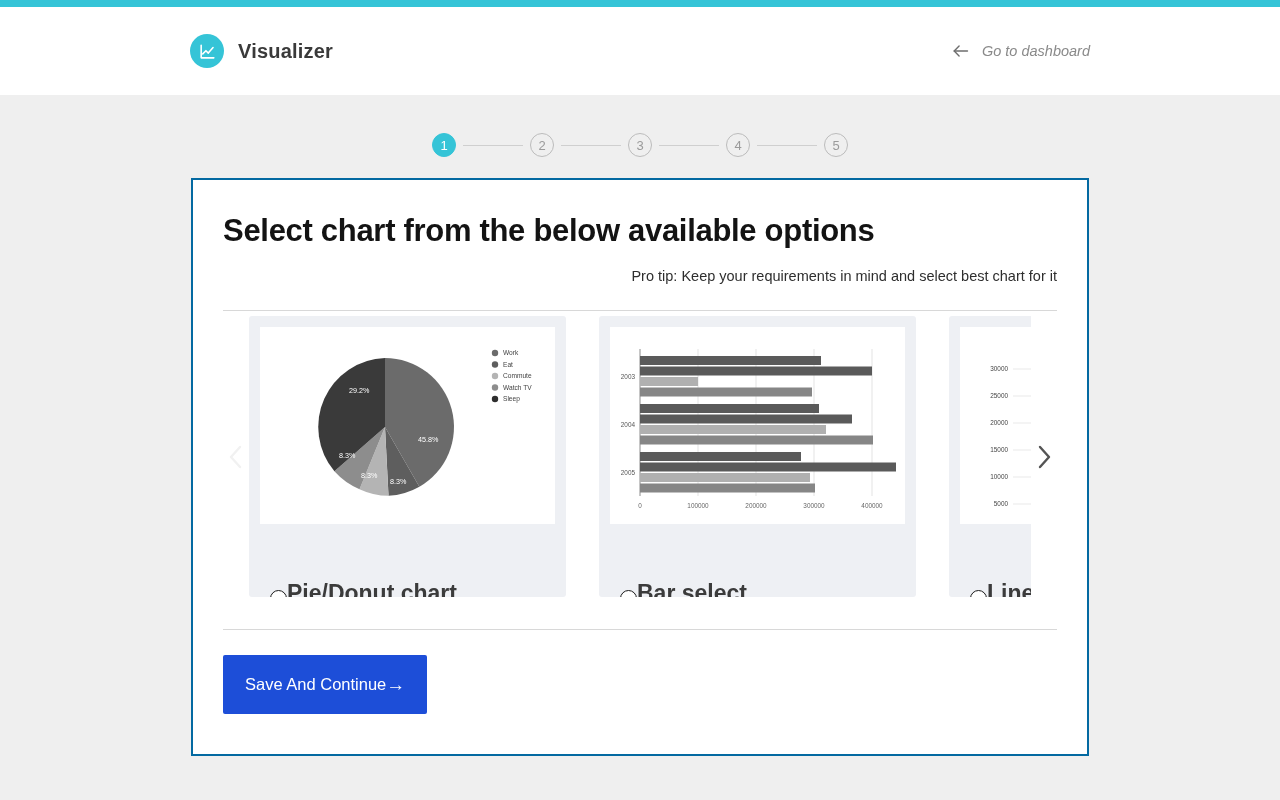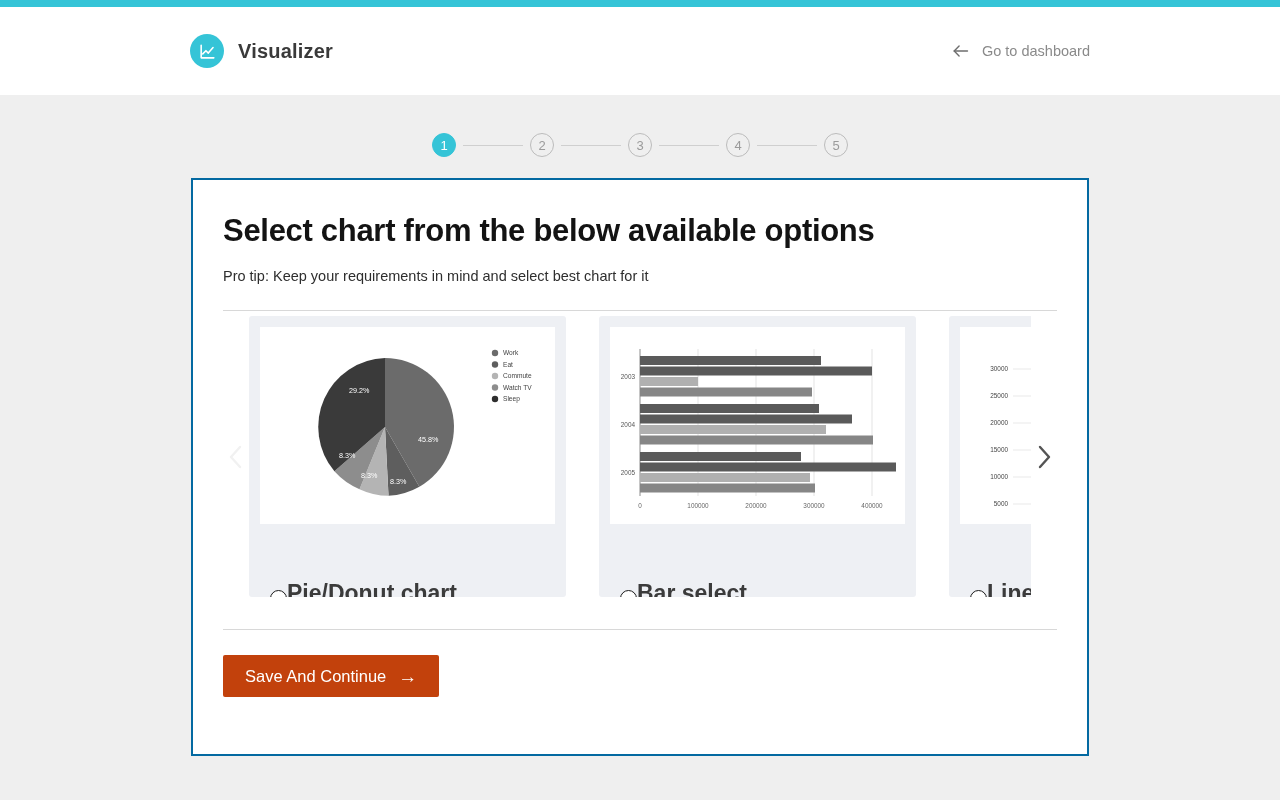--- a/index.html
+++ b/index.html
@@ -20,21 +20,21 @@
   }
   #brand { display: flex; align-items: center; gap: 14px; }
   #brand-logo {
     width: 34px; height: 34px; border-radius: 50%;
     background: #35c4d7;
     display: flex; align-items: center; justify-content: center;
   }
   #brand-name { font-size: 20px; font-weight: bold; color: #3a3a3a; letter-spacing: .2px; }
   #dashboard-link {
     display: flex; align-items: center; gap: 13px;
-    color: #8a8a8a; font-size: 14.5px; cursor: pointer;
+    color: #8a8a8a; font-size: 14.5px; cursor: pointer; font-style: italic;
   }
   #dashboard-link svg { display:block; }
 
   
   #stepper {
     display: flex; align-items: center; justify-content: center;
     margin-top: 38px;
   }
   .step-circle {
     width: 24px; height: 24px; border-radius: 50%;
@@ -50,21 +50,21 @@
 
   
   #wizard-card {
     width: 898px; margin: 21px auto 0;
     background: #ffffff;
     border: 2px solid #0369a1;
     padding: 33px 30px 0 30px;
     height: 578px;
   }
   #page-title { font-size: 31px; font-weight: bold; color: #131313; letter-spacing: -.3px; }
-  #pro-tip { font-size: 14.5px; color: #2e2e2e; margin-top: 19px; }
+  #pro-tip { font-size: 14.5px; color: #2e2e2e; margin-top: 19px; text-align: right; }
   .divider { height: 1px; background: #d8d8d8; margin: 26px 0 0 0; }
 
   
   #carousel { display: flex; align-items: center; margin-top: 5px; position: relative; }
   .carousel-arrow {
     width: 26px; flex: none; display: flex; align-items: center; justify-content: center;
     font-size: 26px; line-height: 1; cursor: pointer; user-select: none;
     height: 280px;
   }
   #carousel-prev { color: #f1f1f1; }
@@ -90,24 +90,24 @@
   .radio {
     width: 17px; height: 17px; border-radius: 50%;
     border: 1.6px solid #1c1c1c; background: #fff; flex: none;
   }
   .card-label { font-size: 23px; font-weight: bold; color: #3b3b3b; white-space: nowrap; }
 
   
   #footer-divider { height: 1px; background: #d8d8d8; margin-top: 32px; }
   #save-continue-button {
     margin-top: 25px;
-    background: #c2410c; border: none; border-radius: 2px;
+    background: #1d4ed8; border: none; border-radius: 2px;
     color: #ffffff; font-size: 16.5px;
-    height: 42px; padding: 0 22px;
-    display: inline-flex; align-items: center; gap: 12px;
+    height: 59px; padding: 0 22px;
+    display: inline-flex; align-items: center; 
     cursor: pointer; font-family: inherit;
   }
   #save-continue-button .arrow { font-size: 19px; line-height: 1; }
 </style>
 </head>
 <body>
 
 <div id="accent-bar"></div>
 
 <header id="app-header">

